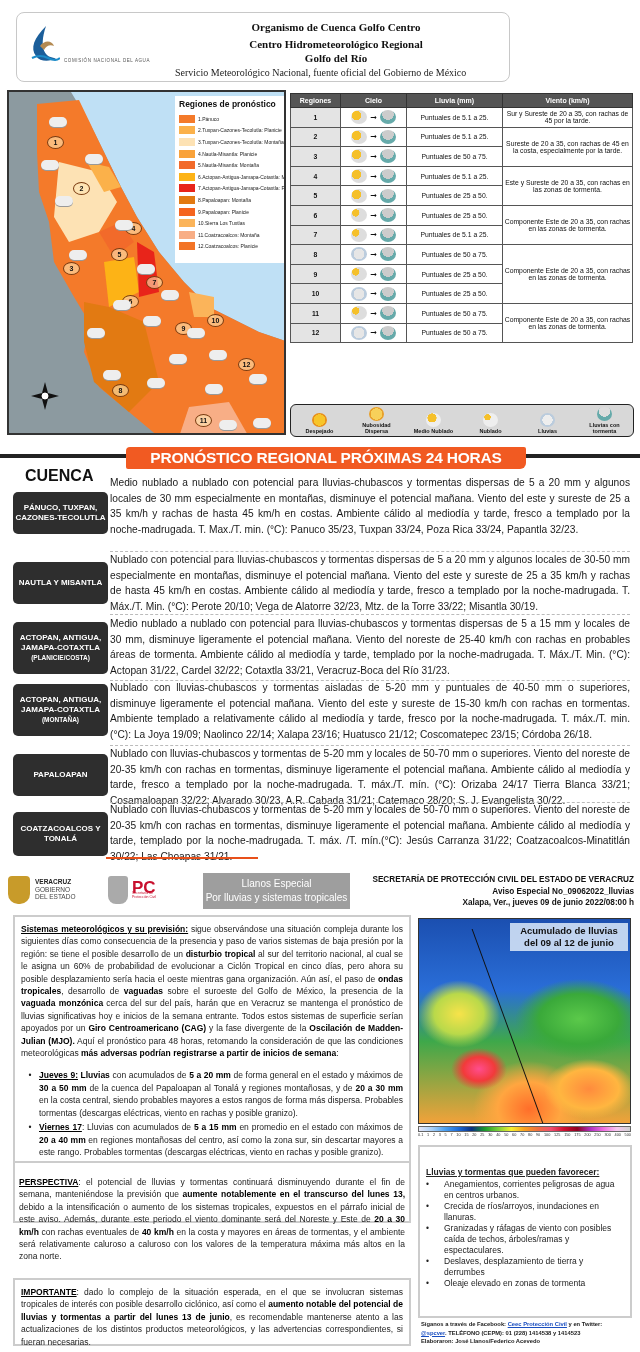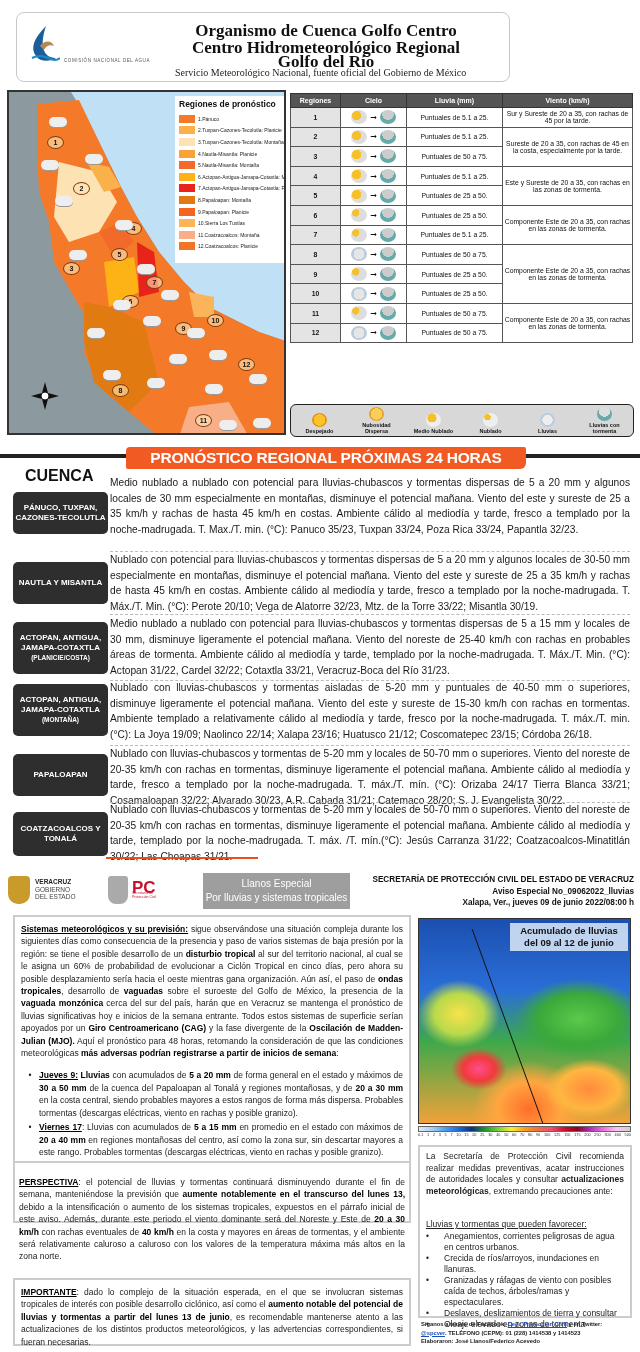--- a/index.html
+++ b/index.html
@@ -5,21 +5,21 @@
   * { box-sizing: border-box; margin: 0; padding: 0; }
   body { width: 640px; height: 1352px; background: #fff; font-family: "Liberation Sans", sans-serif; color: #111; position: relative; overflow: hidden; }
   .abs { position: absolute; }
 
   
   .hdr { left: 16px; top: 12px; width: 494px; height: 70px; border: 1px solid #c8c8c8; border-radius: 8px; background: #fff; }
   .logo { left: 28px; top: 22px; width: 150px; height: 48px; }
   .logo-mark { position: absolute; left: 0; top: 2px; width: 32px; height: 40px; }
   .logo-text { position: absolute; left: 34px; top: 6px; font-family: "Liberation Serif", serif; font-size: 27px; color: #2a2f36; letter-spacing: 0.5px; }
   .logo-sub { position: absolute; left: 36px; top: 36px; font-size: 4.5px; color: #555; letter-spacing: 0.6px; }
-  .hdr-t { position: absolute; left: 174px; width: 270px; text-align: center; font-family: "Liberation Serif", serif; font-weight: bold; font-size: 17px; }
+  .hdr-t { position: absolute; left: 184px; width: 270px; text-align: center; font-family: "Liberation Serif", serif; font-weight: bold; font-size: 11px; }
   .hdr-s { position: absolute; left: 165px; top: 65px; font-family: "Liberation Serif", serif; font-size: 10px; color: #222; }
 
   
   .map { left: 7px; top: 90px; width: 279px; height: 345px; border: 2px solid #333; background: #9fb0b8; overflow: hidden; }
   .legend { position: absolute; left: 166px; top: 4px; width: 112px; height: 167px; background: #fff; padding: 3px 4px; }
   .legend-title { font-weight: bold; font-size: 8.5px; margin-bottom: 4px; }
   .leg-row { display: flex; align-items: center; height: 11.6px; }
   .leg-sw { width: 16px; height: 8px; margin-right: 3px; flex: none; }
   .leg-lb { font-size: 5px; white-space: nowrap; color: #222; }
   .map-num { position: absolute; width: 17px; height: 13px; border-radius: 50%; border: 1px solid #7a3b10; font-size: 7px; font-weight: bold; text-align: center; line-height: 11px; background: rgba(255,230,180,0.6); }
@@ -520,38 +520,37 @@
     <span>150</span>
     <span>175</span>
     <span>200</span>
     <span>250</span>
     <span>300</span>
     <span>400</span>
     <span>500</span>
 </div>
 
 <div class="abs panel p3">
-  <div class="t"><span>La Secretaría de Protección Civil recomienda realizar medidas preventivas, acatar instrucciones de autoridades locales y consultar </span><b>actualizaciones meteorológicas</b><span>, extremando precauciones ante:</span></div>
-  <div class="t" style="margin-top:22px;font-weight:normal;text-decoration:underline">Lluvias y tormentas que pueden favorecer:</div>
+  <div class="t" style="margin-top:16px;font-weight:bold;text-decoration:underline">Lluvias y tormentas que pueden favorecer:</div>
   <ul>
     <li>
         <span class="dot">•</span>
         <span>Anegamientos, corrientes peligrosas de agua en centros urbanos.</span>
       </li>
     <li>
         <span class="dot">•</span>
         <span>Crecida de ríos/arroyos, inundaciones en llanuras.</span>
       </li>
     <li>
         <span class="dot">•</span>
         <span>Granizadas y ráfagas de viento con posibles caída de techos,  árboles/ramas y espectaculares.</span>
       </li>
     <li>
         <span class="dot">•</span>
-        <span>Deslaves, deslizamientos de tierra y consultar</span>
+        <span>Deslaves, desplazamiento de tierra y derrumbes</span>
       </li>
     <li>
         <span class="dot">•</span>
         <span>Oleaje elevado en zonas de tormenta</span>
       </li>
   </ul>
 </div>
 
 <div class="abs foot">
   <div><span>Síganos a través de Facebook: </span><span class="lk">Ceec Protección Civil</span><span>  y en Twitter: </span></div>

